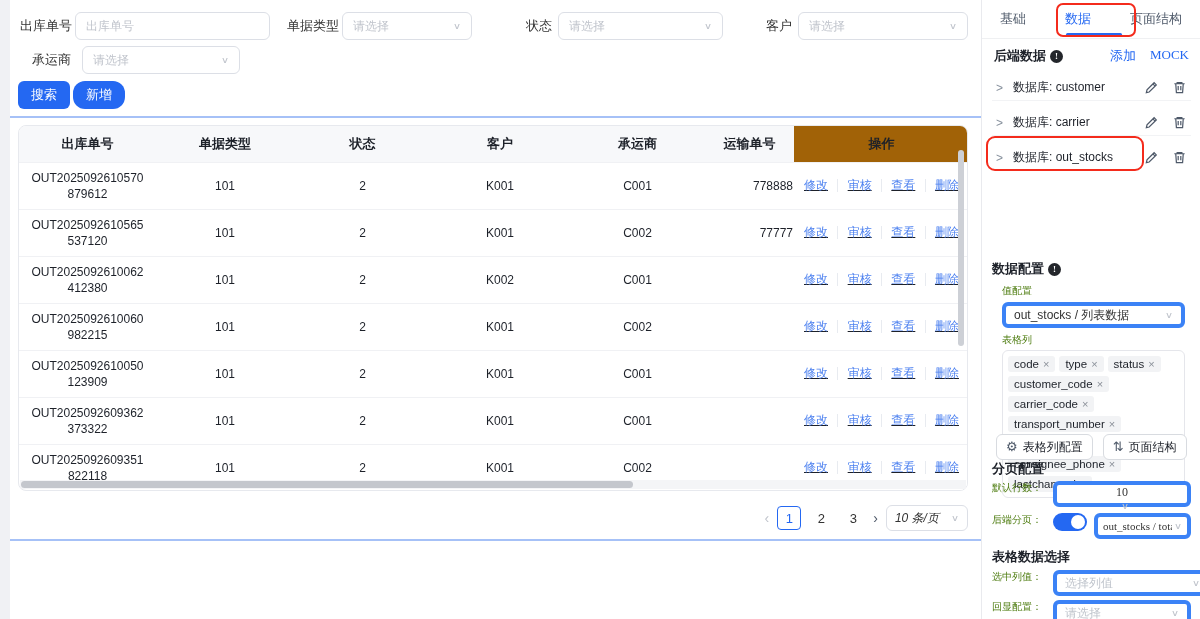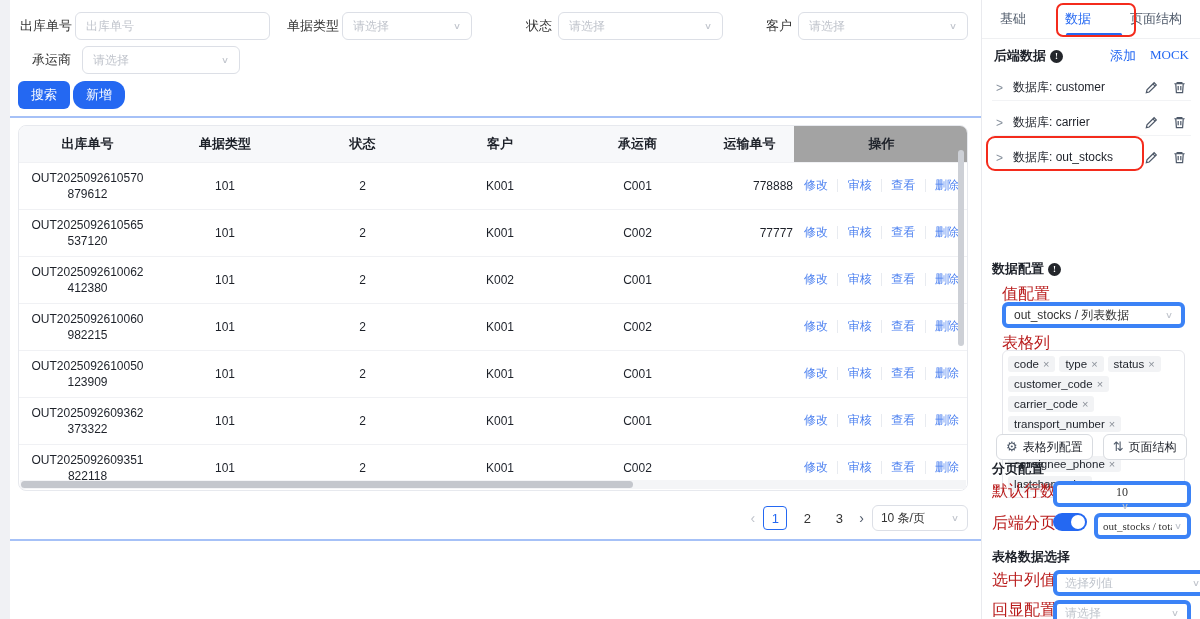--- a/index.html
+++ b/index.html
@@ -23,36 +23,36 @@
                 border:1px solid #e7e9ee; border-radius:8px; overflow:hidden; }
   table { width:950px; border-collapse:collapse; table-layout:fixed; }
   thead th { height:36px; background:#f7f8fa; font-size:13px; font-weight:600; color:#1d2129; text-align:center;
              overflow:hidden; white-space:nowrap; }
   tbody td { height:47px; font-size:12px; color:#1d2129; text-align:center; border-top:1px solid #f0f1f4;
              overflow:hidden; }
   tbody td.c-code { word-break:break-all; padding:0 10px; line-height:16px; }
   tbody td.c-transport, thead th.c-transport { text-align:right; padding-right:1px; white-space:nowrap; }
   thead th.c-transport { text-align:center; }
   .ops-col { box-shadow:-10px 0 12px -10px rgba(0,0,0,.22); background:#fff; }
-  thead th.ops-col { background:#a3a3a3; }
-  .ops-wrap { display:flex; align-items:center; justify-content:space-between; padding:0 10px; }
+  thead th.ops-col { background:#a16207; }
+  .ops-wrap { display:flex; align-items:center; justify-content:space-between; padding:0 10px;text-decoration:underline; }
   .ops-wrap a { font-size:12px; color:#4e82f0; text-decoration:none; white-space:nowrap; }
   .ops-sep { width:1px; height:13px; background:#e8ebf0; }
   .vscroll { position:absolute; right:3px; top:24px; width:6px; height:196px; background:#cdd0d6; border-radius:3px; }
   .hscroll-track { position:absolute; left:1px; bottom:1px; width:946px; height:9px; background:#f4f5f7; }
   .hscroll-thumb { position:absolute; left:2px; bottom:2px; width:612px; height:7px; background:#c4c7cd; border-radius:4px; }
 
   
   .pagination { position:absolute; top:505px; right:232px; display:flex; align-items:center; gap:8px; font-size:13px; }
   .pg-arrow { color:#c0c4cc; font-size:14px; }
   .pg-arrow.next { color:#4e5969; }
   .pg { min-width:24px; height:24px; border-radius:4px; display:flex; align-items:center; justify-content:center; color:#333; }
   .pg.active { border:1px solid #2468f2; color:#2468f2; }
   .pg-size { height:26px; border:1px solid #dcdfe6; border-radius:6px; padding:0 8px; display:flex; align-items:center;
-             gap:20px; font-size:12px; color:#333; background:#fff; }
+             gap:6px; font-size:12px; color:#333; background:#fff;font-style:italic; }
 
   
   .panel { position:absolute; left:981px; top:0; width:219px; height:619px; background:#fff; border-left:1px solid #e9eaee; }
   .tabs { position:relative; height:38px; display:flex; align-items:center; justify-content:space-between; padding:0 18px; }
   .tab { font-size:13px; color:#4e5969; cursor:pointer; }
   .tab.active { color:#2468f2; }
   .tab-underline { position:absolute; left:84px; top:33px; width:56px; height:3px; background:#2468f2; border-radius:2px; }
   .tabs-divider { position:absolute; left:0; top:38px; width:219px; height:1px; background:#eff0f2; }
   .ann { position:absolute; border:2px solid #f42b1c; border-radius:7px; pointer-events:none; }
 
@@ -60,21 +60,21 @@
              font-size:9px; line-height:13px; text-align:center; vertical-align:1px; margin-left:4px; font-weight:700; }
   .sec-title { font-size:13px; font-weight:700; color:#1d2129; }
   .p-row { position:absolute; left:0; width:219px; display:flex; align-items:flex-start;font-family:Liberation Serif, serif; }
   .link-blue { font-size:13px; color:#2468f2; cursor:pointer; }
   .db-item { position:absolute; left:0; width:219px; height:35px; display:flex; align-items:center; padding:0 14px; }
   .db-chev { color:#86909c; font-size:12px; margin-right:10px; }
   .db-label { font-size:12px; color:#1d2129; flex:1; }
   .db-ic { width:15px; height:15px; margin-left:13px; cursor:pointer; }
   .db-divider { position:absolute; left:10px; width:199px; height:1px; background:#f2f3f5; }
 
-  .p-label { font-size:16px; color:#b91c1c; white-space:nowrap; }
+  .p-label { font-size:10px; color:#4d7c0f; white-space:nowrap; }
   .p-select { height:26px; border:4px solid #3b82f6; border-radius:6px; background:#fff; display:flex; align-items:center;
               padding:0 8px; font-size:12px; color:#333; }
   .p-select .ph { color:#bfc4cc; flex:1; }
   .p-select .val { flex:1; }
   .tagbox { position:absolute; left:20px; top:350px; width:183px; border:1px solid #e5e6eb; border-radius:6px;
             padding:5px; display:flex; flex-wrap:wrap; gap:4px; }
   .tag { background:#f2f3f5; border-radius:3px; padding:2px 6px; font-size:11.5px; color:#1d2129;
          display:inline-flex; align-items:center; gap:4px; }
   .tag .x { color:#8a9099; font-size:11px; cursor:pointer; }
   .cfg-btn { height:26px; border:1px solid #d8dbe0; border-radius:6px; background:#fff; display:inline-flex;

